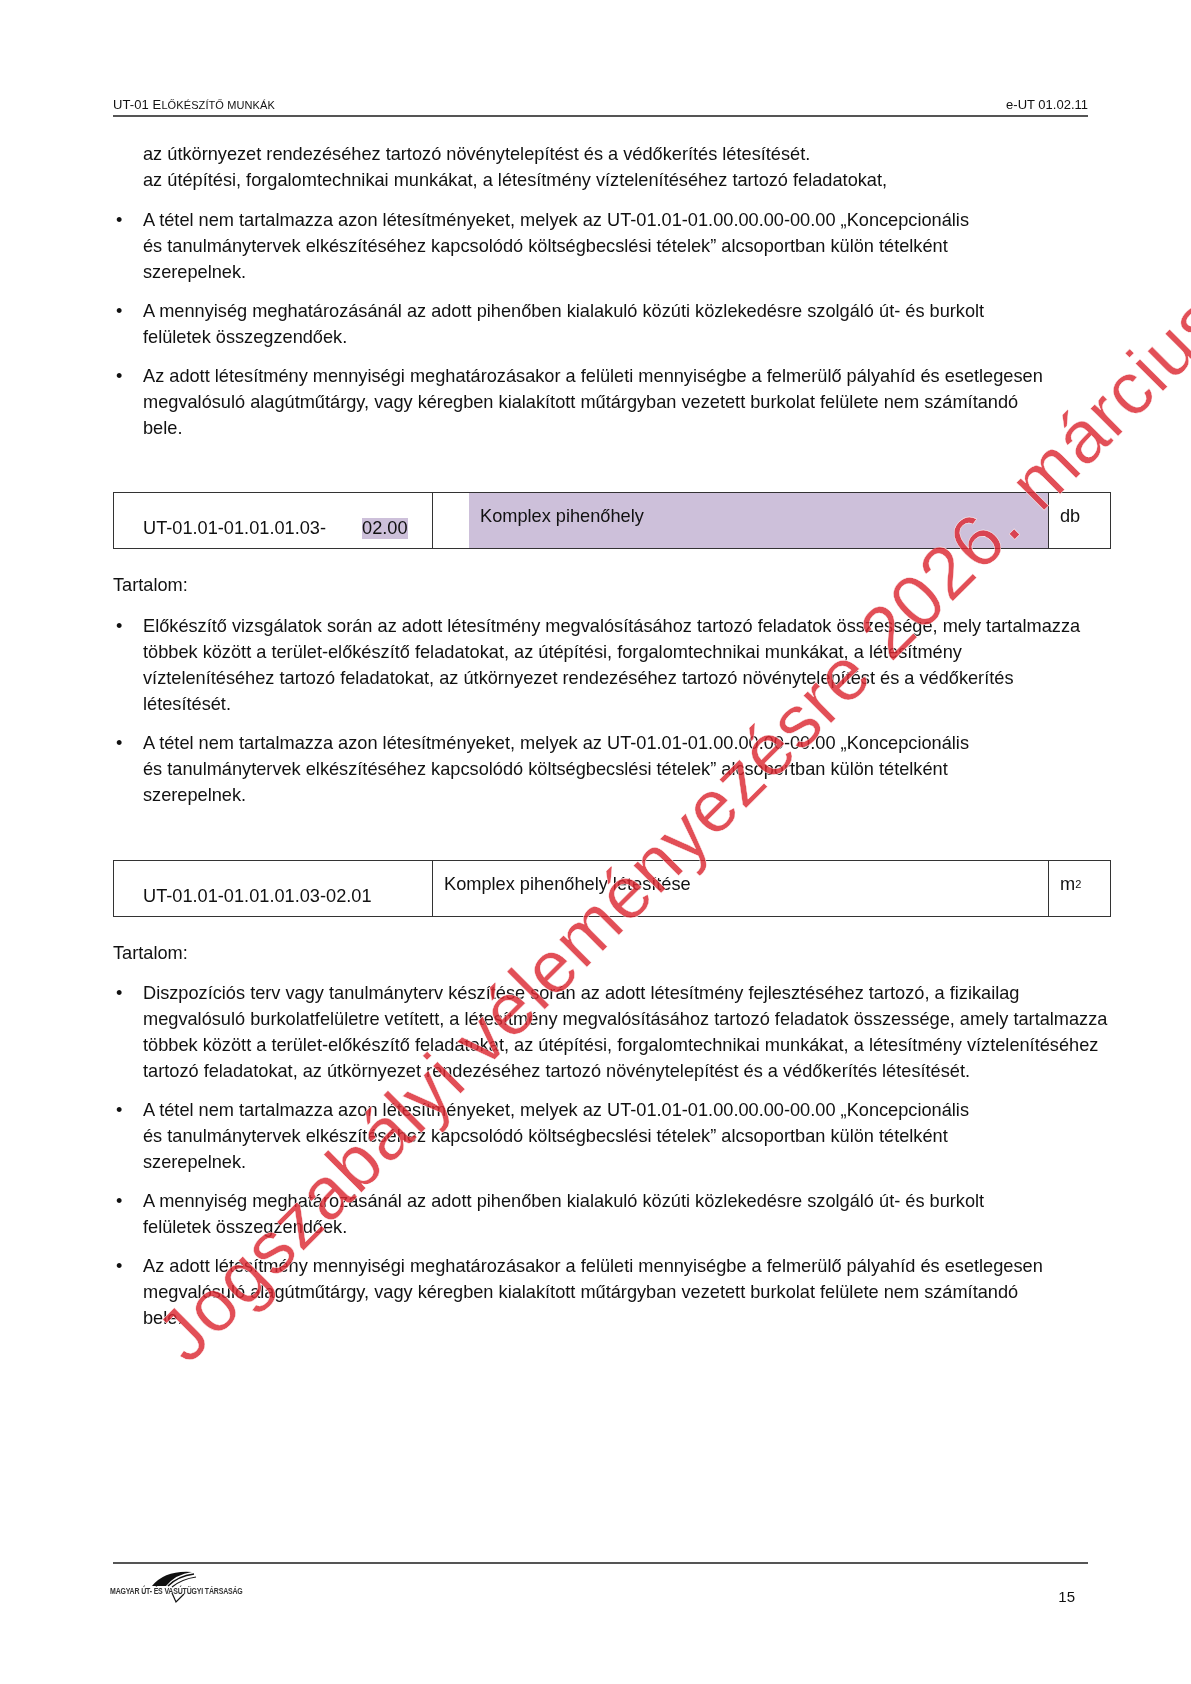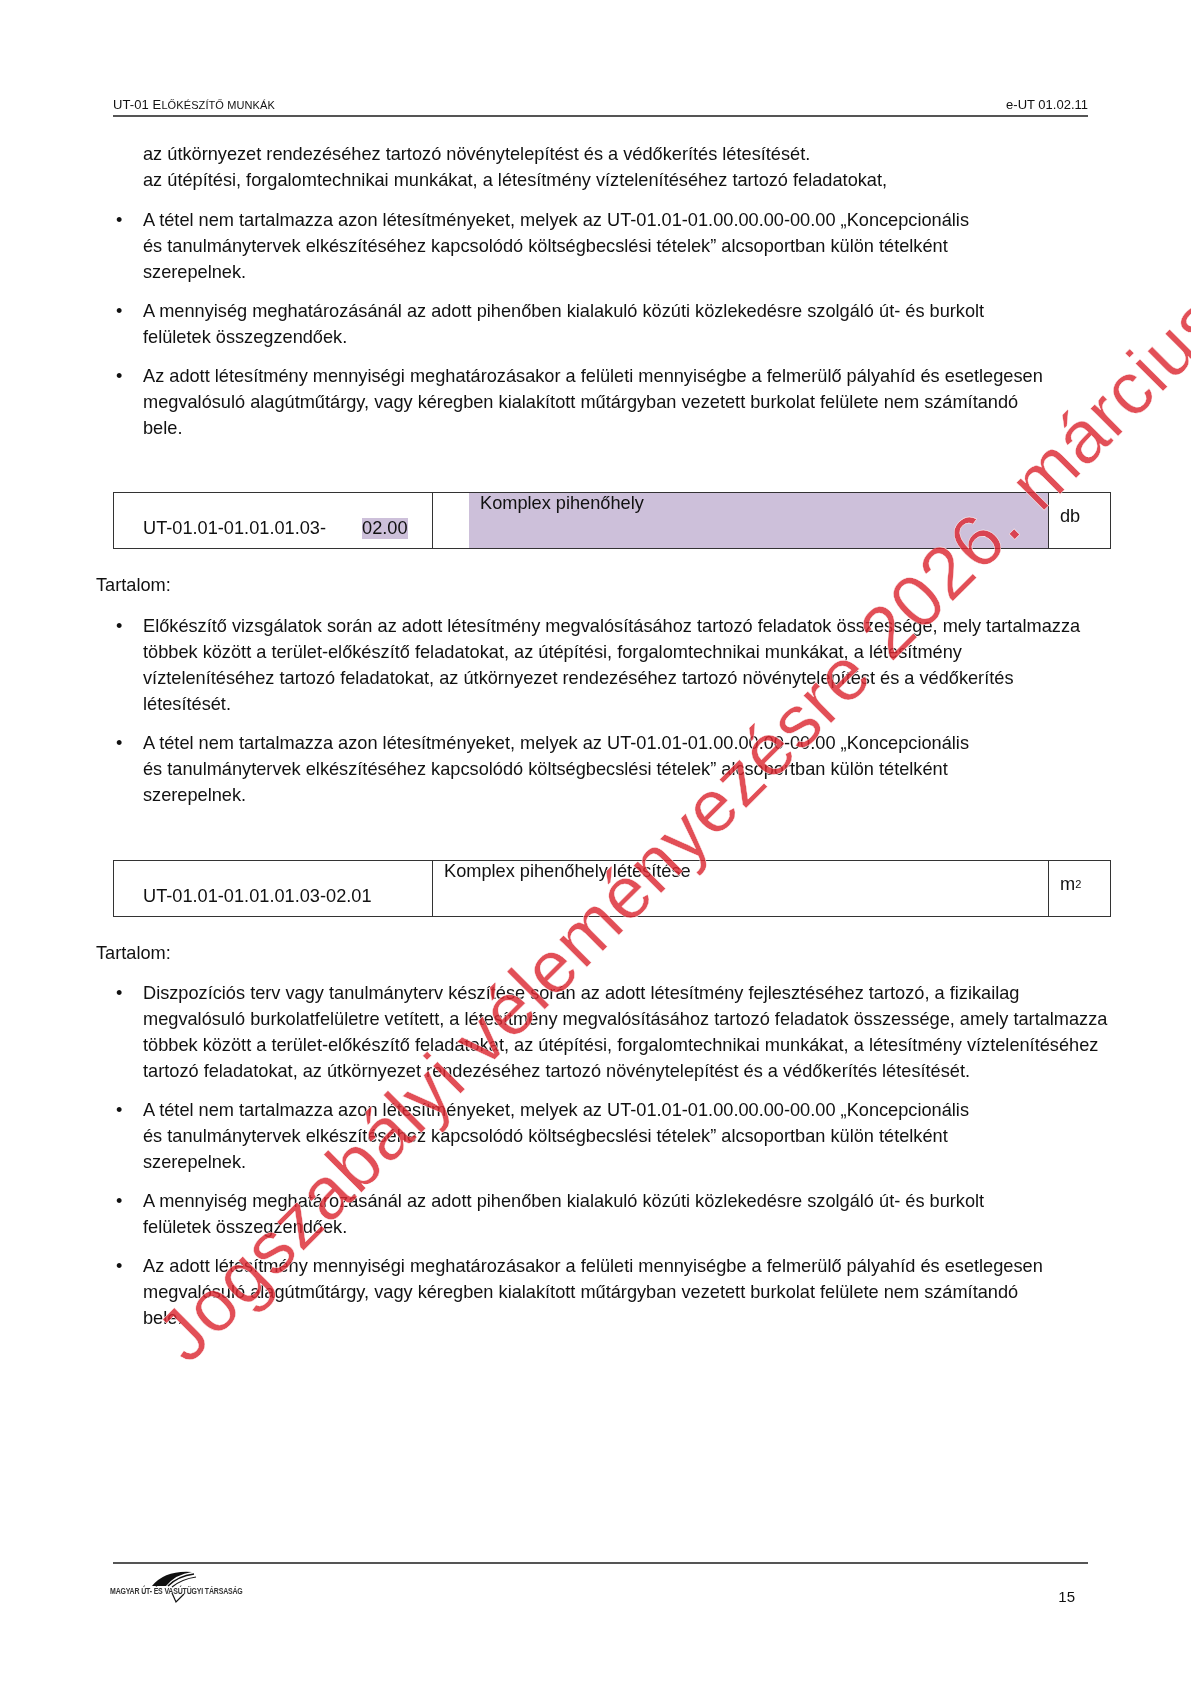--- a/index.html
+++ b/index.html
@@ -16,27 +16,27 @@
   .para { position: absolute; left: 143px; width: 950px; }
   .bullet-list { position: absolute; left: 113px; width: 990px; margin: 0; padding: 0; list-style: none; }
   .bullet-list li { position: relative; padding-left: 30px; margin-bottom: 13px; }
   .bullet-list li .dot { position: absolute; left: 3px; top: 0; }
   b { font-weight: normal; }
 
   .item-table { position: absolute; left: 113px; width: 998px; height: 57px;
                 border: 1px solid #333; display: flex; box-sizing: border-box; font-size: 18.2px; padding-left: 16px; }
   .item-table .c-code { width: 303px; border-right: 1px solid #333; display: flex; align-items: flex-end;
                         padding: 0 0 9px 13px; box-sizing: border-box; white-space: nowrap; }
-  .item-table .c-name { flex: 1; border-right: 1px solid #333; display: flex; align-items: flex-start;
+  .item-table .c-name { flex: 1; border-right: 1px solid #333; display: flex; align-items: center;
                         padding: 0 0 9px 11px; box-sizing: border-box; }
   .item-table .c-unit { width: 61px; display: flex; align-items: center; padding: 0 0 9px 11px; box-sizing: border-box; }
   .hl { background: #cdc0da; margin-left: 36px; }
   sup { font-size: 11px; vertical-align: 7px; line-height: 0; }
 
-  .label { position: absolute; left: 96px; font-size: 18.2px; }
+  .label { position: absolute; left: 113px; font-size: 18.2px; }
 
   .foot-rule { position: absolute; left: 113px; width: 975px; top: 1562px; border-top: 2px solid #555; }
   .foot-logo { position: absolute; left: 110px; top: 1568px; width: 160px; height: 40px; }
   .foot-logo .org { position: absolute; left: 0; top: 18px; font-size: 8.5px; font-weight: bold;
                     letter-spacing: -0.2px; color: #333; white-space: nowrap; transform: scaleX(0.82); transform-origin: left; }
   .page-num { position: absolute; right: 116px; top: 1588px; font-size: 15px; }
 
   .watermark { position: absolute; left: 140px; top: 1318px; font-size: 74px; color: rgba(220,40,50,0.82);
                white-space: nowrap; transform-origin: 0 0; transform: rotate(-45deg); letter-spacing: 1px;
                pointer-events: none; -webkit-text-stroke: 0.4px #fff; }

